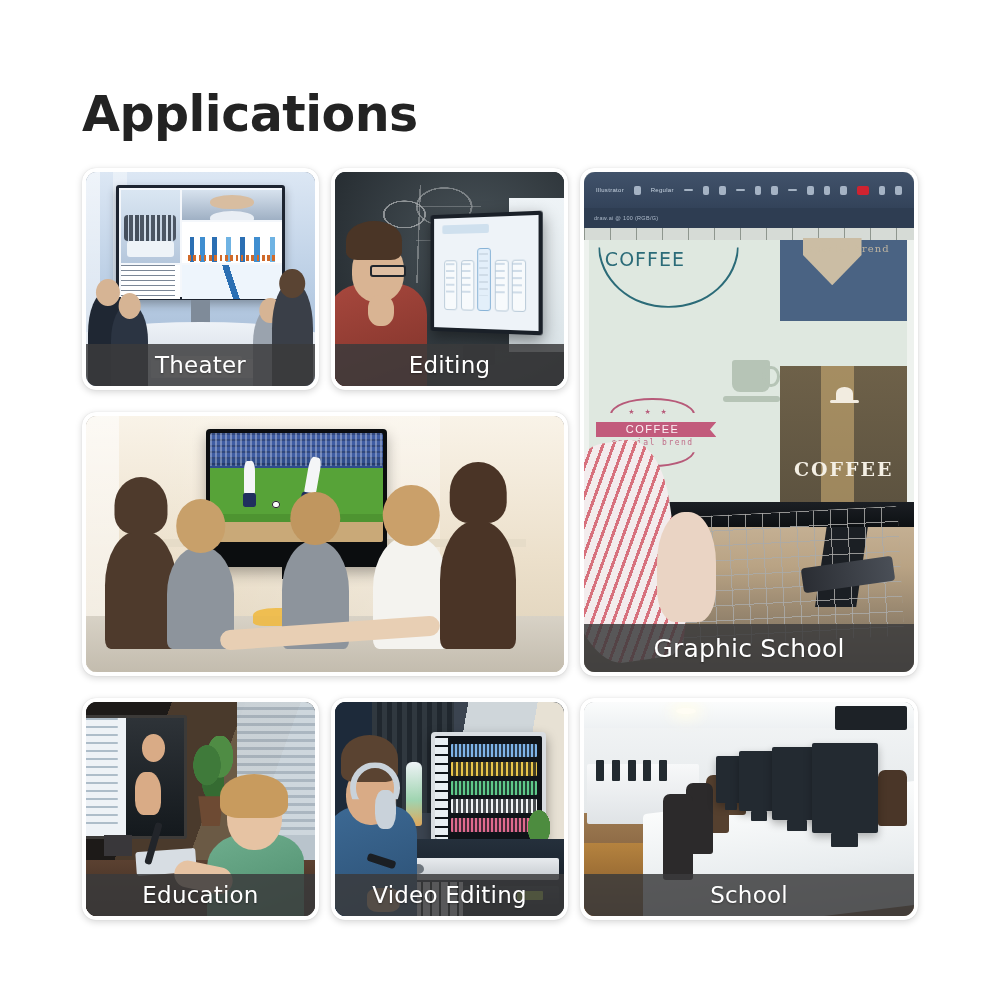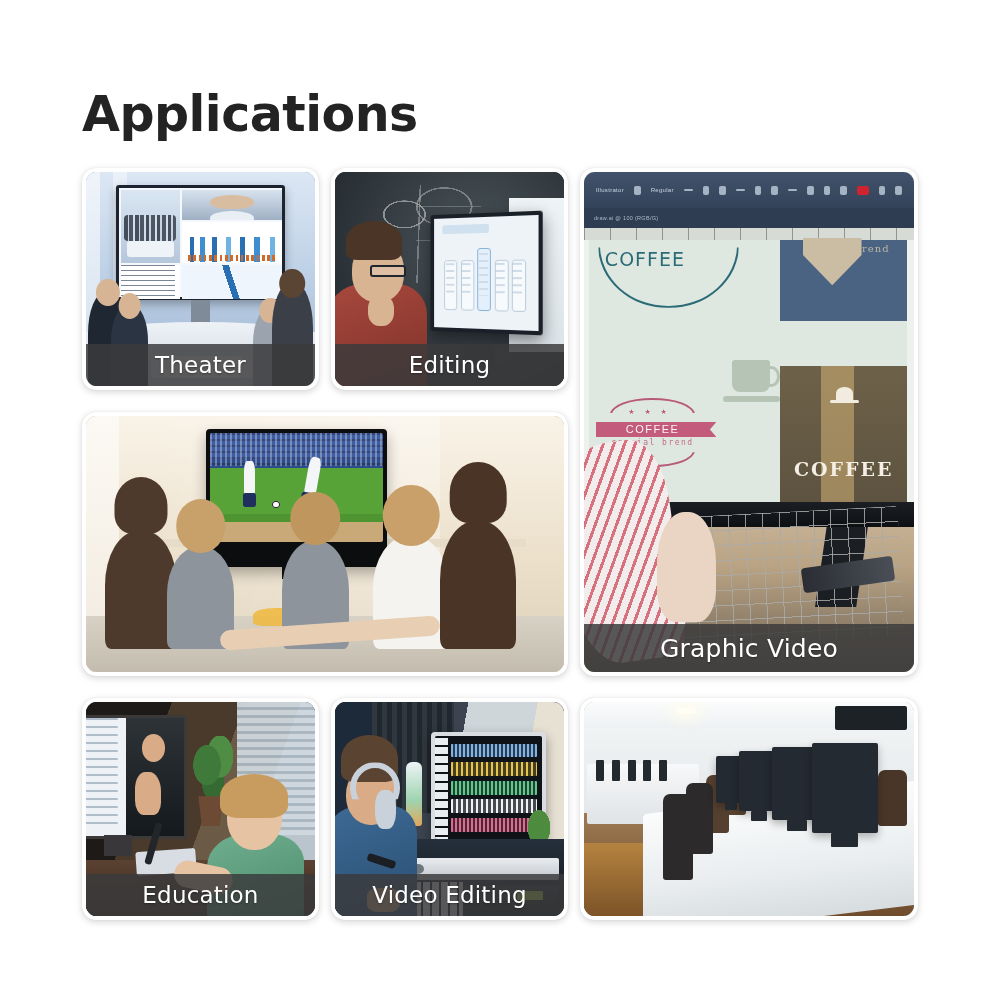--- a/index.html
+++ b/index.html
@@ -828,21 +828,21 @@
 
           <div class="deskarea"></div>
           <div class="monbar"></div>
           <div class="monfoot"></div>
           <div class="keyboard"></div>
           <div class="arm"></div>
           <div class="hand"></div>
           <div class="stylus"></div>
 
         </div>
-        <div class="card-label tall">Graphic Video</div>
+        <div class="card-label tall">Graphic School</div>
       </div>
     </div>
 
     <div class="card" style="grid-column:1 / span 2; grid-row:2;">
       <div class="card-media">
         <div class="scene s-ht">
           <div class="wall"></div>
           <div class="shelf"></div>
           <div class="tv">
             <div class="pic">
@@ -959,17 +959,18 @@
           <div class="chair c4"></div>
           <div class="chair c3"></div>
           <div class="chair c2"></div>
           <div class="chair c1"></div>
           <div class="chair cr"></div>
           <div class="mon m4"></div>
           <div class="mon m3"></div>
           <div class="mon m2"></div>
           <div class="mon m1"></div>
         </div>
+        <div class="card-label">School</div>
       </div>
     </div>
 
   </div>
 </div>
 
 </body></html>

